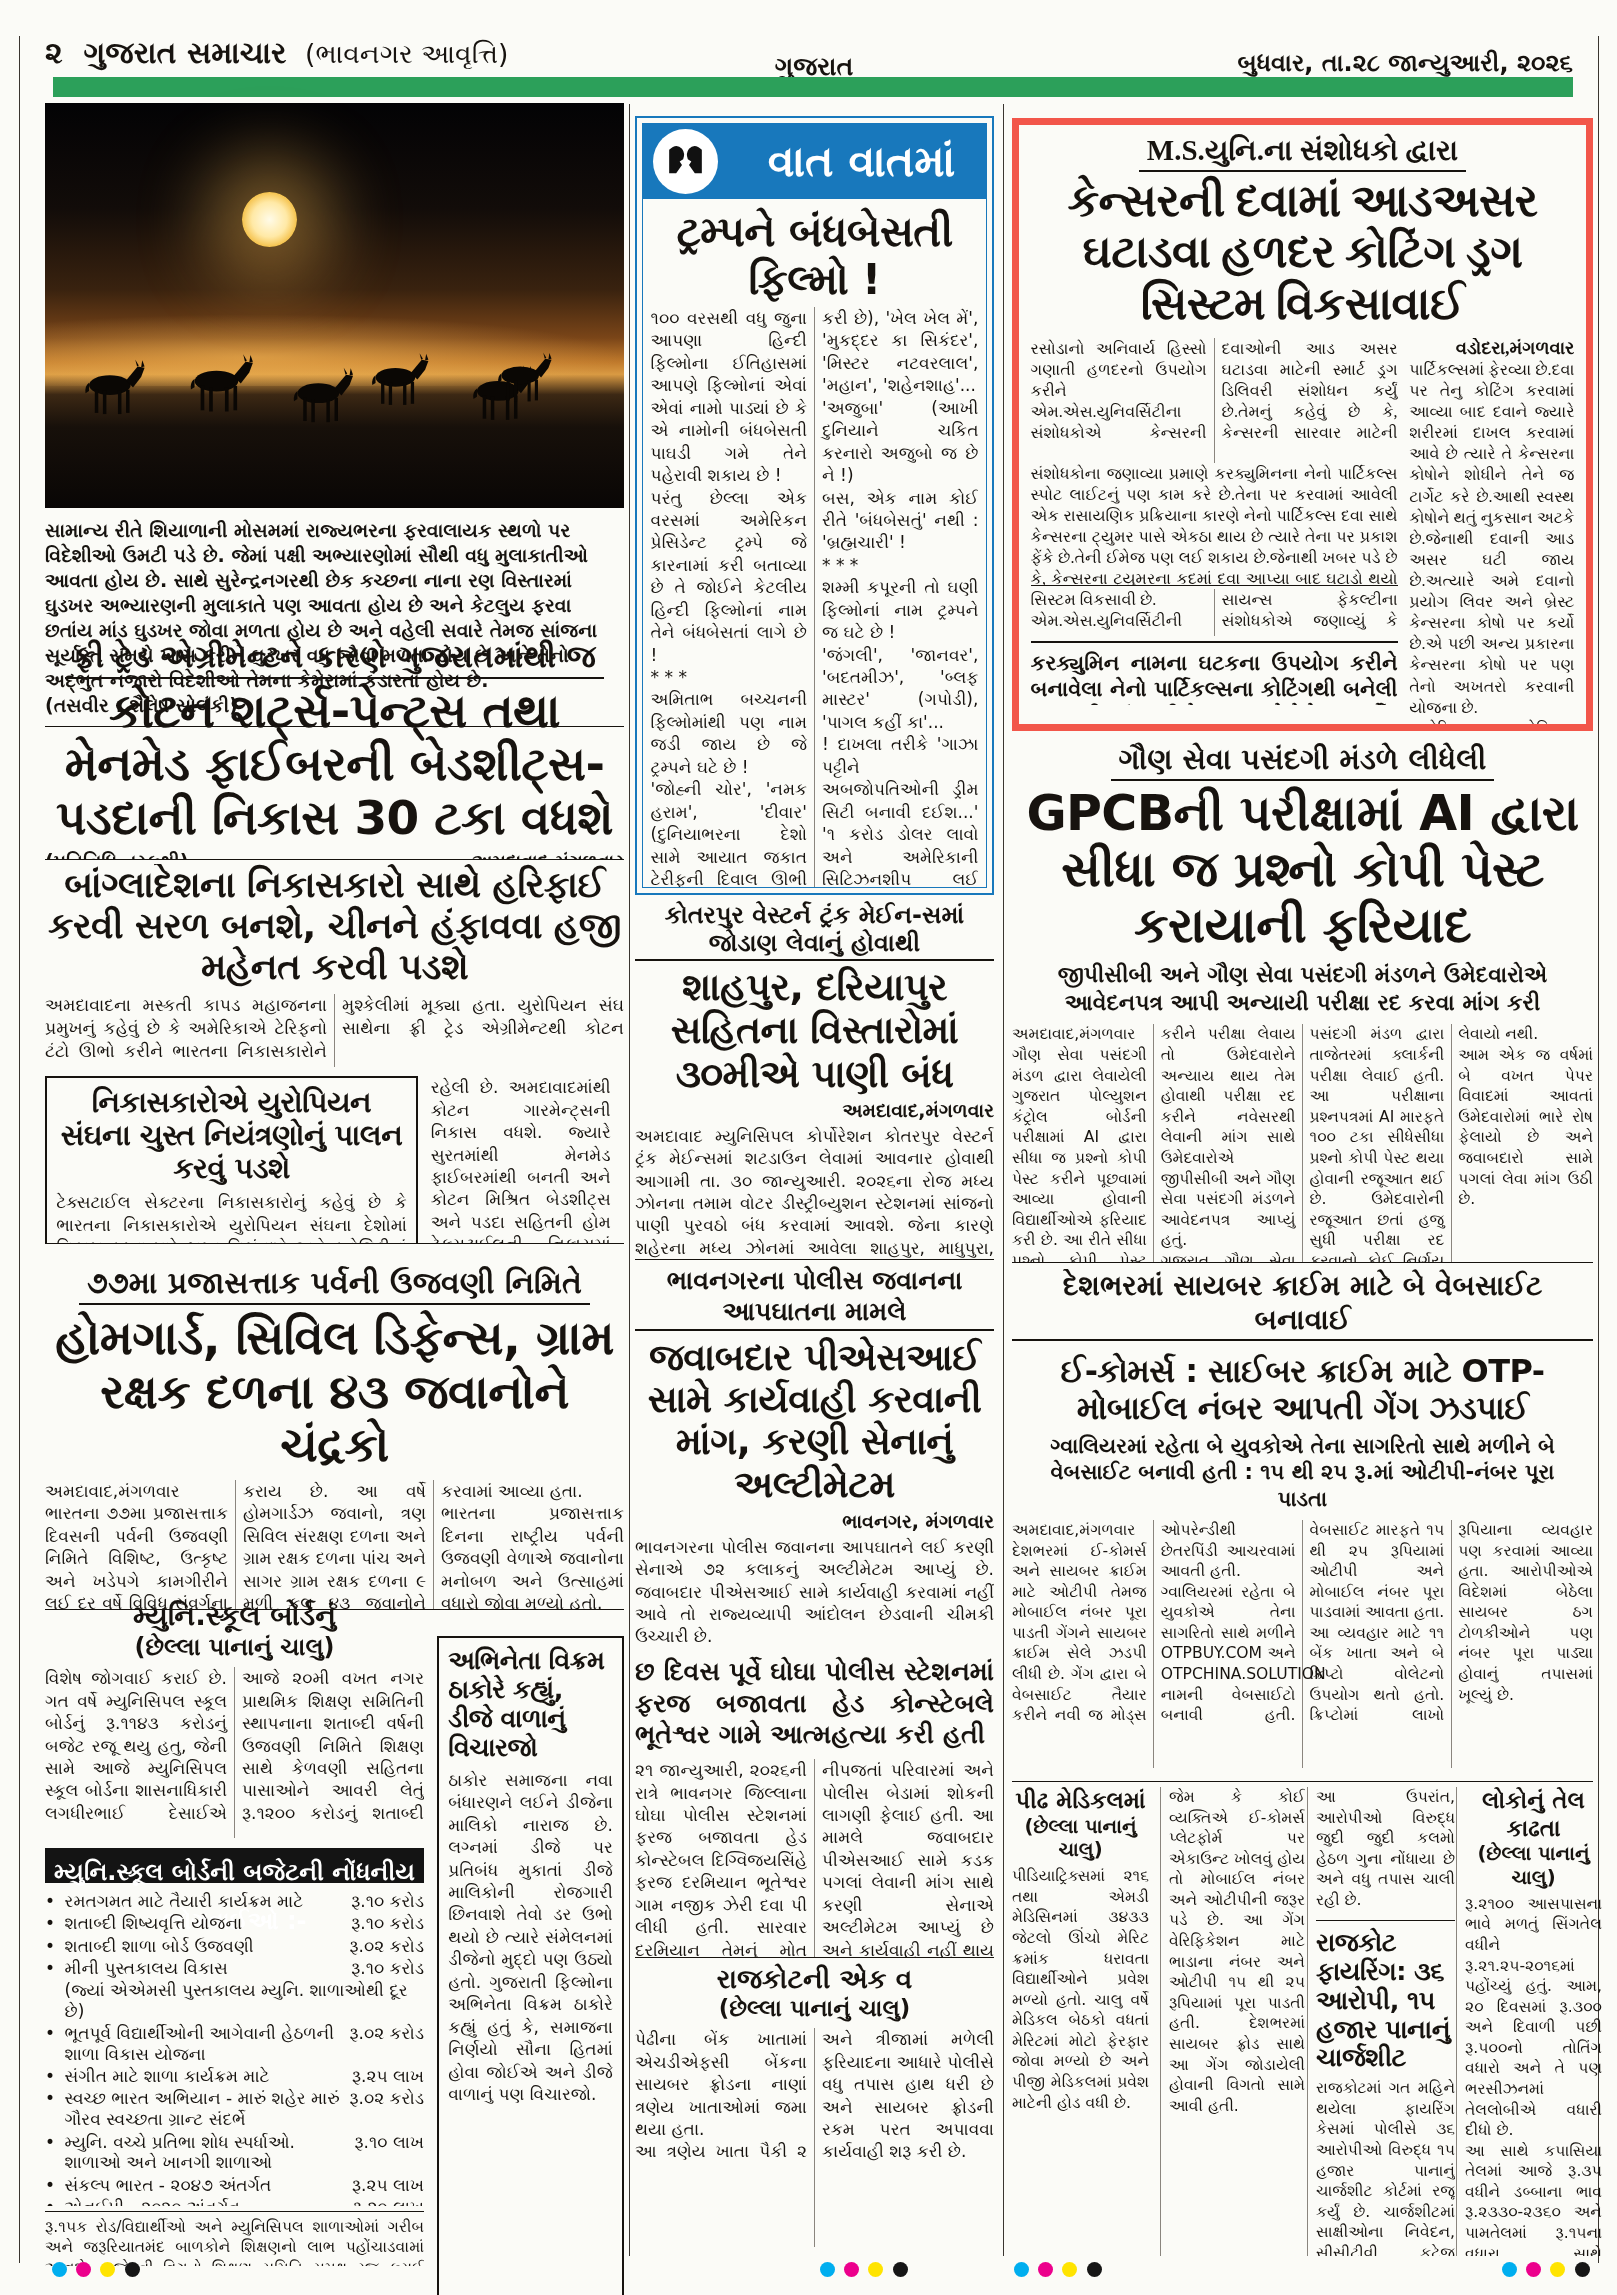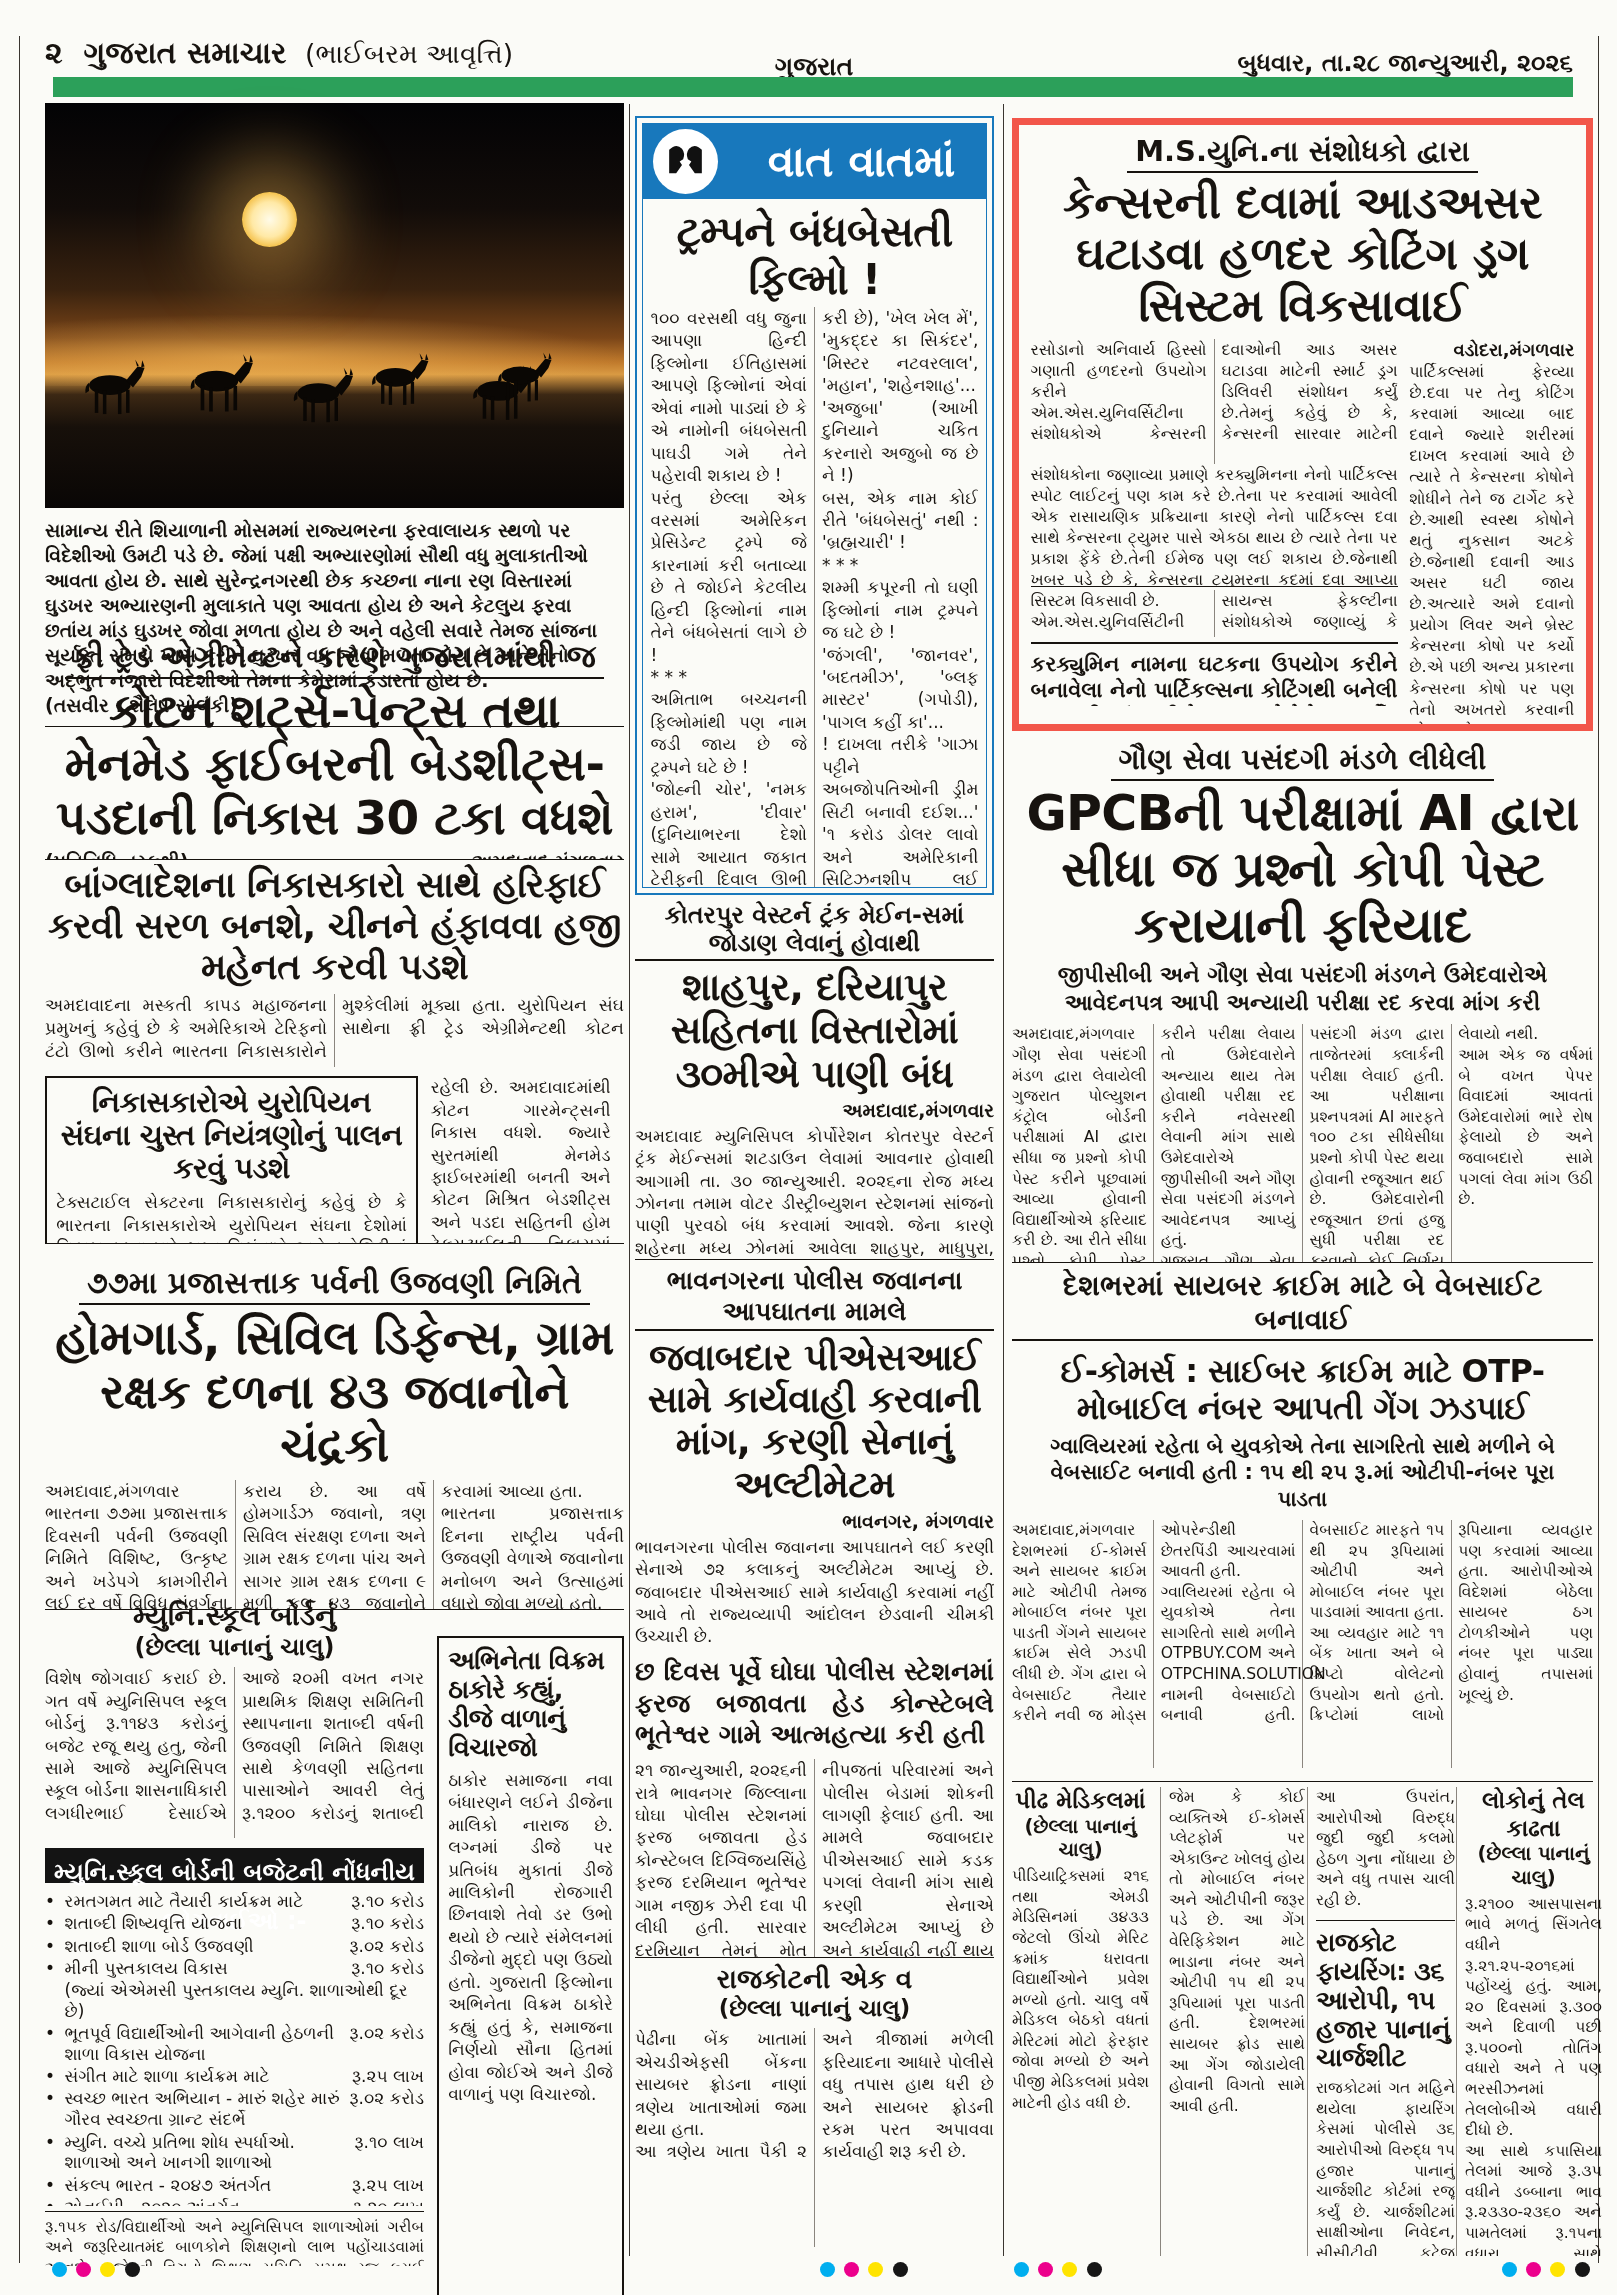--- a/index.html
+++ b/index.html
@@ -29,21 +29,21 @@
        background:radial-gradient(ellipse at 36% 60%,rgba(250,190,90,.55),rgba(0,0,0,0) 70%);}
   .herd{position:absolute;left:0;bottom:18%;width:100%;height:116px;}
   
   #vaat{border:2.9px solid #1878bc;padding:4.6px;}
   #vaat .inner{border:1.7px solid #1878bc;height:100%;box-sizing:border-box;}
   #vaat-bar{display:flex;align-items:center;gap:29px;background:#1878bc;padding:5.8px 10.4px;height:75px;box-sizing:border-box;}
   #vaat-bar .circ{width:65px;height:65px;border-radius:50%;background:#fff;flex:0 0 auto;
                   display:flex;align-items:center;justify-content:center;}
   #vaat-title{flex:1;text-align:center;color:#fff;font-size:43px;font-weight:bold;}
   
-  #cancer{border:7.5px solid #f2564a;box-sizing:border-box;padding:9.2px 11.6px;}
+  #cancer{border:7.5px solid #f2564a;box-sizing:border-box;padding:9.2px 11.6px;font-family:Liberation Serif, serif;}
   .greenbar{background:#2f9e5b;color:#fff;font-weight:bold;text-align:center;}
   .blackbar{background:#141414;color:#fff;font-weight:bold;text-align:center;}
   .bigquote{font-weight:bold;text-align:justify;border-top:2.3px solid #17130f;padding-top:7px;line-height:1.25;}
   
   .brow{display:flex;align-items:baseline;font-size:17px;line-height:1.22;margin:1.7px 0;}
   .brow .bl{flex:0 0 19.6px;}
   .brow .lab{flex:1;padding-right:5.8px;}
   .brow .amt{flex:0 0 auto;white-space:nowrap;}
   .bsub{font-size:17px;margin-left:19.6px;line-height:1.2;}
   .box{border:2.9px solid #17130f;box-sizing:border-box;padding:8px 9.2px;}
@@ -51,21 +51,21 @@
   .marks{position:absolute;top:2262px;}
 </style>
 </head>
 <body>
 
 <div id="page">
 
   <div class="abs" style="left:45px;top:35px;font-size:30px;font-weight:bold;">
     <span>૨</span>
     <span style="margin-left:10.4px;">ગુજરાત સમાચાર</span>
-    <span style="font-weight:normal;margin-left:8px;font-size:26.6px;">(ભાઈબરમ આવૃત્તિ)</span>
+    <span style="font-weight:normal;margin-left:8px;font-size:26.6px;">(ભાવનગર આવૃત્તિ)</span>
   </div>
   <div class="abs" style="left:768px;top:51px;width:92px;text-align:center;font-size:25.4px;font-weight:bold;">ગુજરાત</div>
   <div class="abs" style="right:44px;top:49px;font-size:24px;font-weight:bold;">બુધવાર, તા.૨૮ જાન્યુઆરી, ૨૦૨૬</div>
   <div class="abs" style="left:53px;top:77px;width:1520px;height:19.6px;background:#2ca05a;"></div>
 
   <div class="rule-v" style="left:18.5px;top:36px;height:2227px;"></div>
   <div class="rule-v" style="left:1598px;top:36px;height:2227px;"></div>
   <div class="rule-v" style="left:629px;top:104px;height:2152px;"></div>
   <div class="rule-v" style="left:1003px;top:104px;height:2152px;"></div>
 

